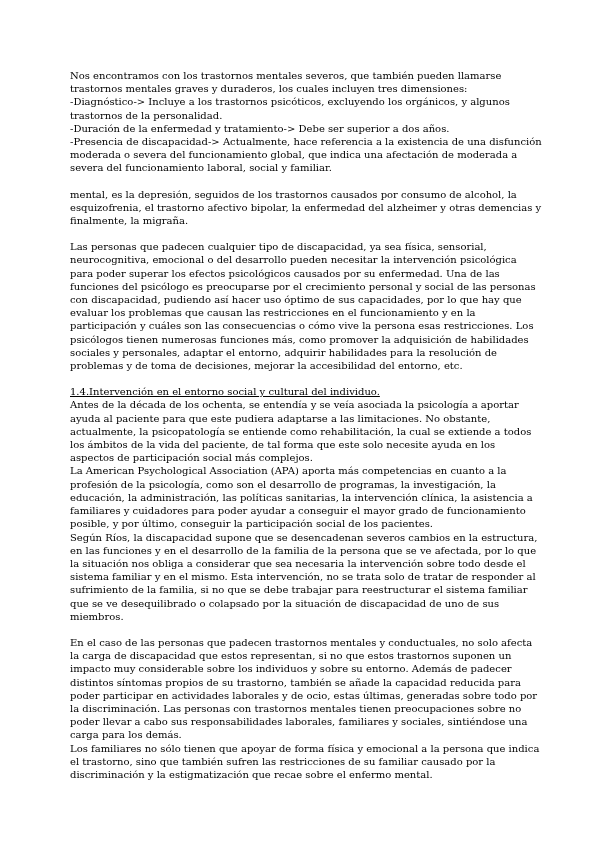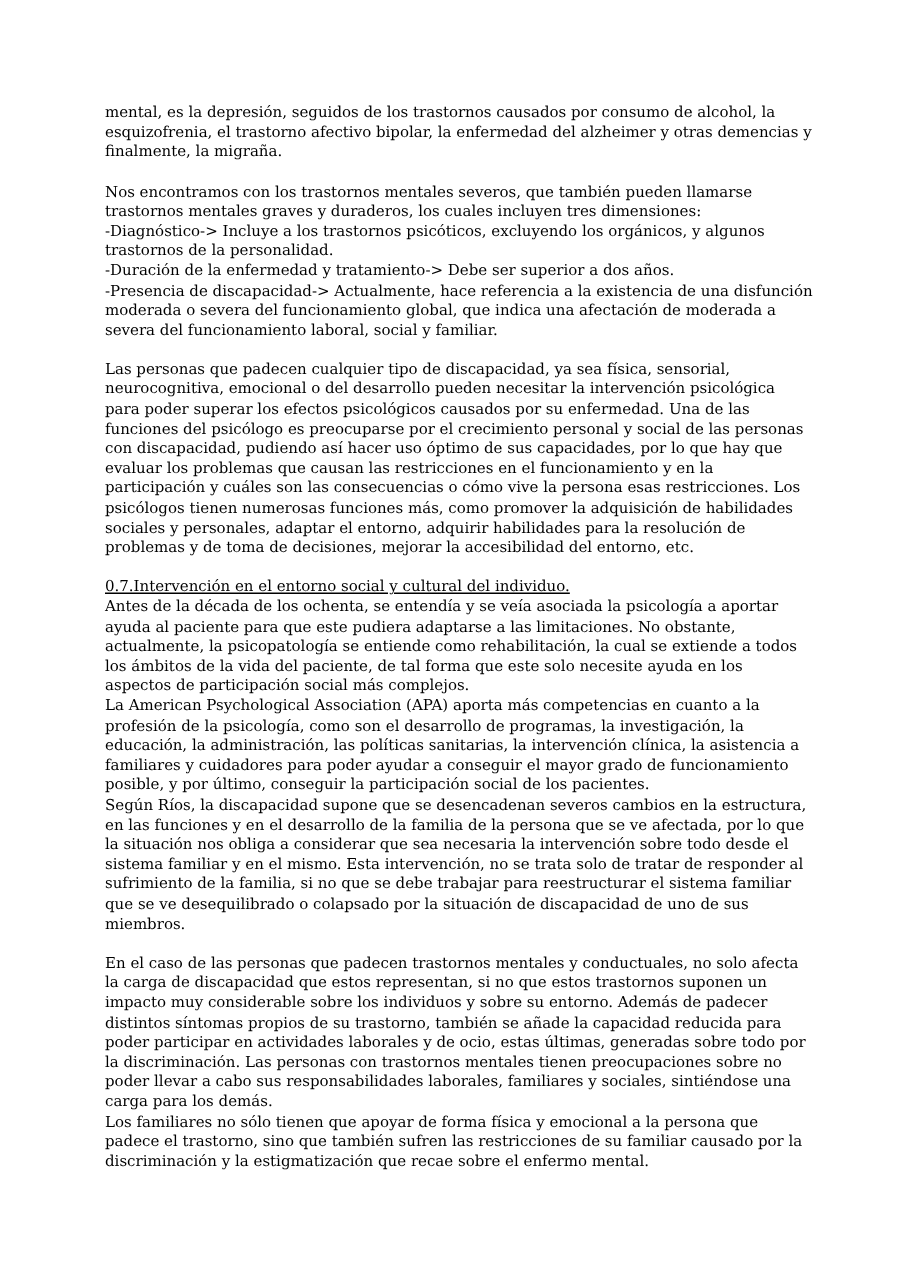--- a/index.html
+++ b/index.html
@@ -32,34 +32,34 @@
     margin-bottom: 13px;
   }
   .heading {
     text-decoration: underline;
   }
 </style>
 </head>
 <body>
 
 <div class="page">
-  <p class="para gap">mental, es la depresión, seguidos de los trastornos causados por consumo de alcohol, la esquizofrenia, el trastorno afectivo bipolar, la enfermedad del alzheimer y otras demencias y finalmente, la migraña.</p>
-
   <p class="para gap">Nos encontramos con los trastornos mentales severos, que también pueden llamarse trastornos mentales graves y duraderos, los cuales incluyen tres dimensiones:
 -Diagnóstico-&gt; Incluye a los trastornos psicóticos, excluyendo los orgánicos, y algunos trastornos de la personalidad.
 -Duración de la enfermedad y tratamiento-&gt; Debe ser superior a dos años.
 -Presencia de discapacidad-&gt; Actualmente, hace referencia a la existencia de una disfunción moderada o severa del funcionamiento global, que indica una afectación de moderada a severa del funcionamiento laboral, social y familiar.</p>
 
+  <p class="para gap">mental, es la depresión, seguidos de los trastornos causados por consumo de alcohol, la esquizofrenia, el trastorno afectivo bipolar, la enfermedad del alzheimer y otras demencias y finalmente, la migraña.</p>
+
 
   <p class="para gap">Las personas que padecen cualquier tipo de discapacidad, ya sea física, sensorial, neurocognitiva, emocional o del desarrollo pueden necesitar la intervención psicológica para poder superar los efectos psicológicos causados por su enfermedad. Una de las funciones del psicólogo es preocuparse por el crecimiento personal y social de las personas con discapacidad, pudiendo así hacer uso óptimo de sus capacidades, por lo que hay que evaluar los problemas que causan las restricciones en el funcionamiento y en la participación y cuáles son las consecuencias o cómo vive la persona esas restricciones. Los psicólogos tienen numerosas funciones más, como promover la adquisición de habilidades sociales y personales, adaptar el entorno, adquirir habilidades para la resolución de problemas y de toma de decisiones, mejorar la accesibilidad del entorno, etc.</p>
 
-  <p class="para heading">0.7.Intervención en el entorno social y cultural del individuo.</p>
+  <p class="para heading">1.4.Intervención en el entorno social y cultural del individuo.</p>
 
   <p class="para">Antes de la década de los ochenta, se entendía y se veía asociada la psicología a aportar ayuda al paciente para que este pudiera adaptarse a las limitaciones. No obstante, actualmente, la psicopatología se entiende como rehabilitación, la cual se extiende a todos los ámbitos de la vida del paciente, de tal forma que este solo necesite ayuda en los aspectos de participación social más complejos.</p>
 
   <p class="para">La American Psychological Association (APA) aporta más competencias en cuanto a la profesión de la psicología, como son el desarrollo de programas, la investigación, la educación, la administración, las políticas sanitarias, la intervención clínica, la asistencia a familiares y cuidadores para poder ayudar a conseguir el mayor grado de funcionamiento posible, y por último, conseguir la participación social de los pacientes.</p>
 
   <p class="para gap">Según Ríos, la discapacidad supone que se desencadenan severos cambios en la estructura, en las funciones y en el desarrollo de la familia de la persona que se ve afectada, por lo que la situación nos obliga a considerar que sea necesaria la intervención sobre todo desde el sistema familiar y en el mismo. Esta intervención, no se trata solo de tratar de responder al sufrimiento de la familia, si no que se debe trabajar para reestructurar el sistema familiar que se ve desequilibrado o colapsado por la situación de discapacidad de uno de sus miembros.</p>
 
   <p class="para">En el caso de las personas que padecen trastornos mentales y conductuales, no solo afecta la carga de discapacidad que estos representan, si no que estos trastornos suponen un impacto muy considerable sobre los individuos y sobre su entorno. Además de padecer distintos síntomas propios de su trastorno, también se añade la capacidad reducida para poder participar en actividades laborales y de ocio, estas últimas, generadas sobre todo por la discriminación. Las personas con trastornos mentales tienen preocupaciones sobre no poder llevar a cabo sus responsabilidades laborales, familiares y sociales, sintiéndose una carga para los demás.</p>
 
-  <p class="para">Los familiares no sólo tienen que apoyar de forma física y emocional a la persona que padece el trastorno, sino que también sufren las restricciones de su familiar causado por la discriminación y la estigmatización que recae sobre el enfermo mental.</p>
+  <p class="para">Los familiares no sólo tienen que apoyar de forma física y emocional a la persona que indica el trastorno, sino que también sufren las restricciones de su familiar causado por la discriminación y la estigmatización que recae sobre el enfermo mental.</p>
 </div>
 
 </body></html>

